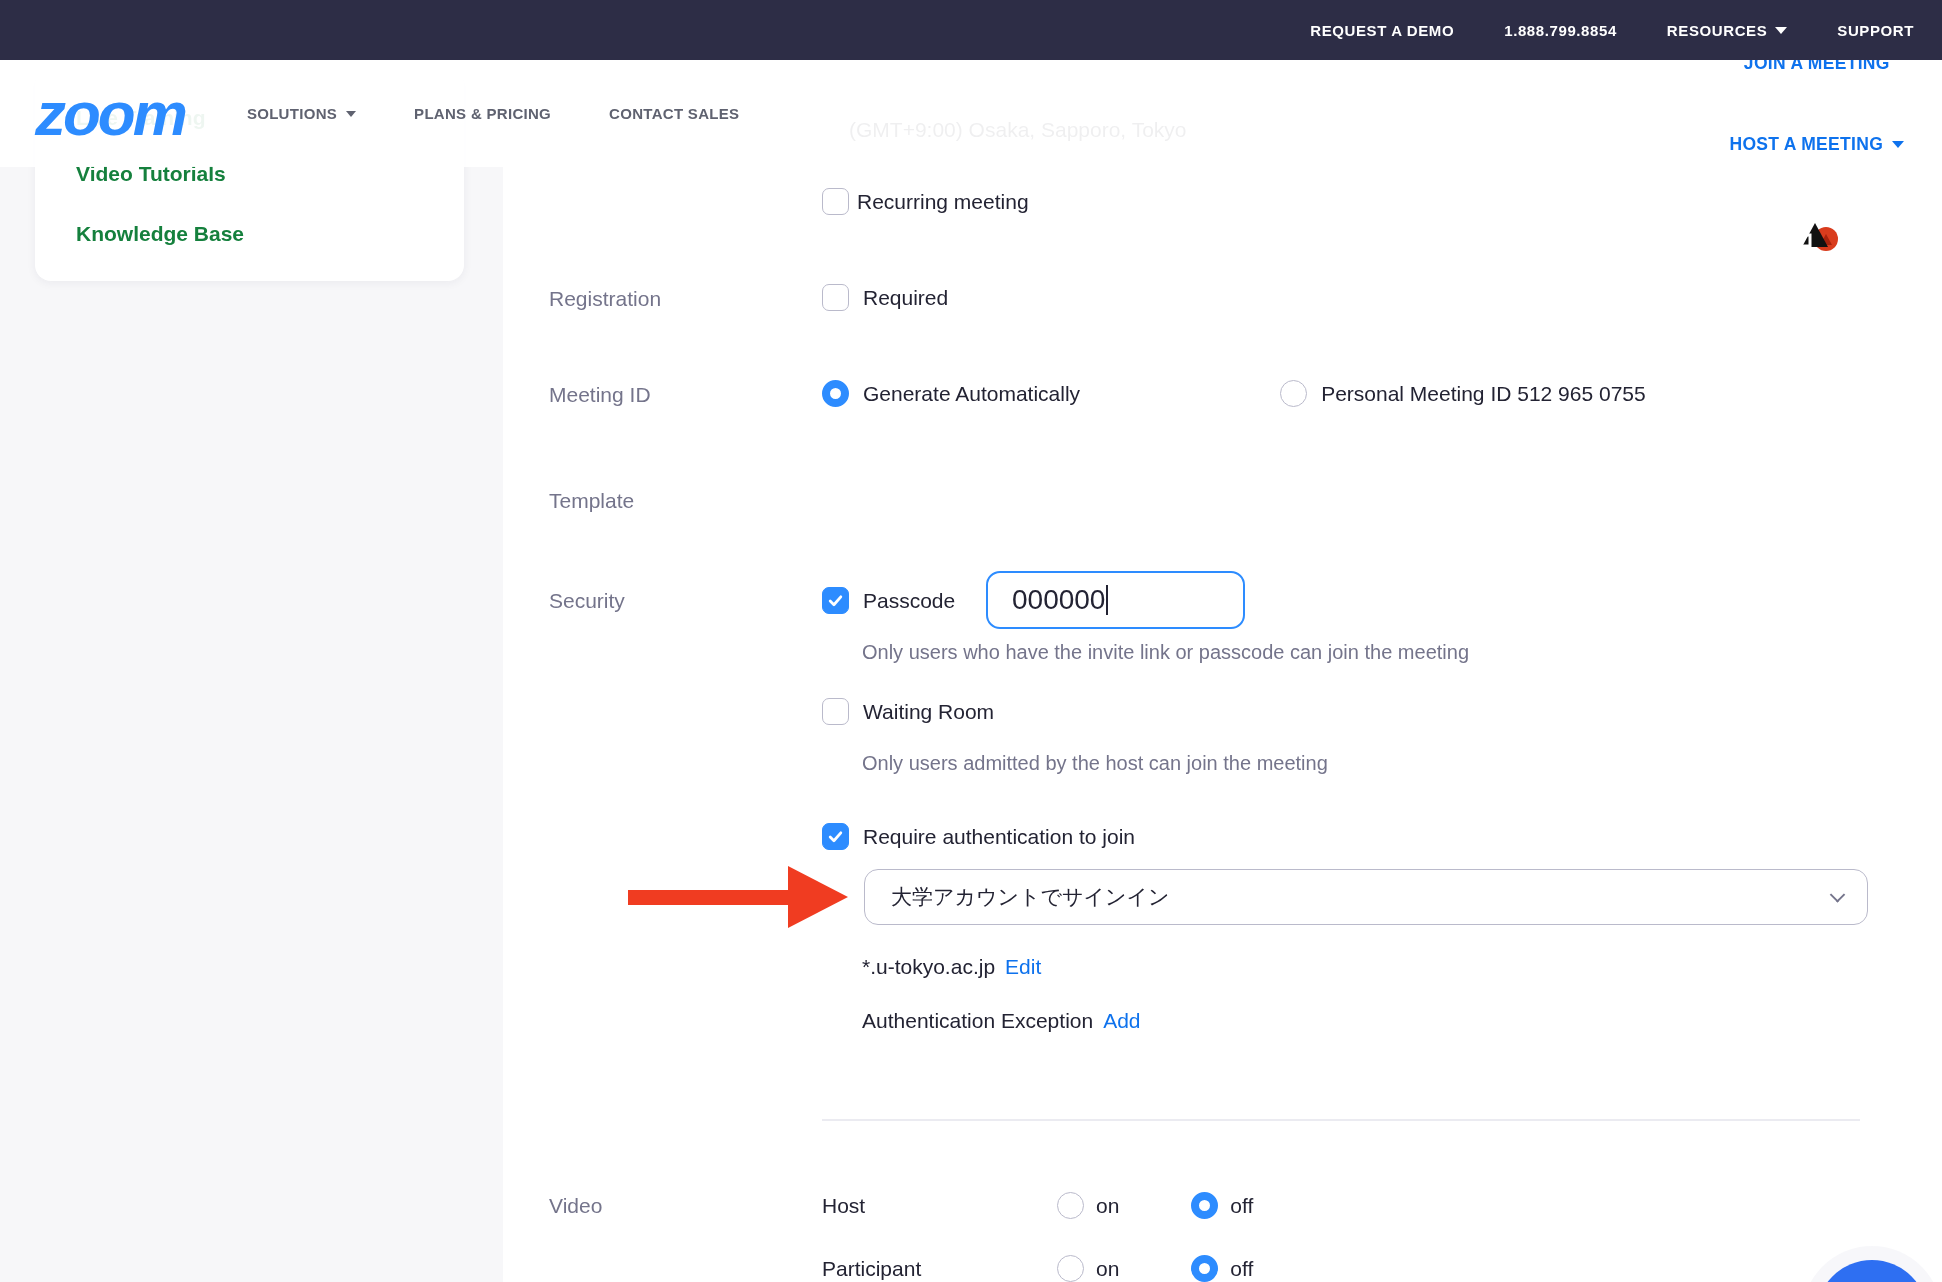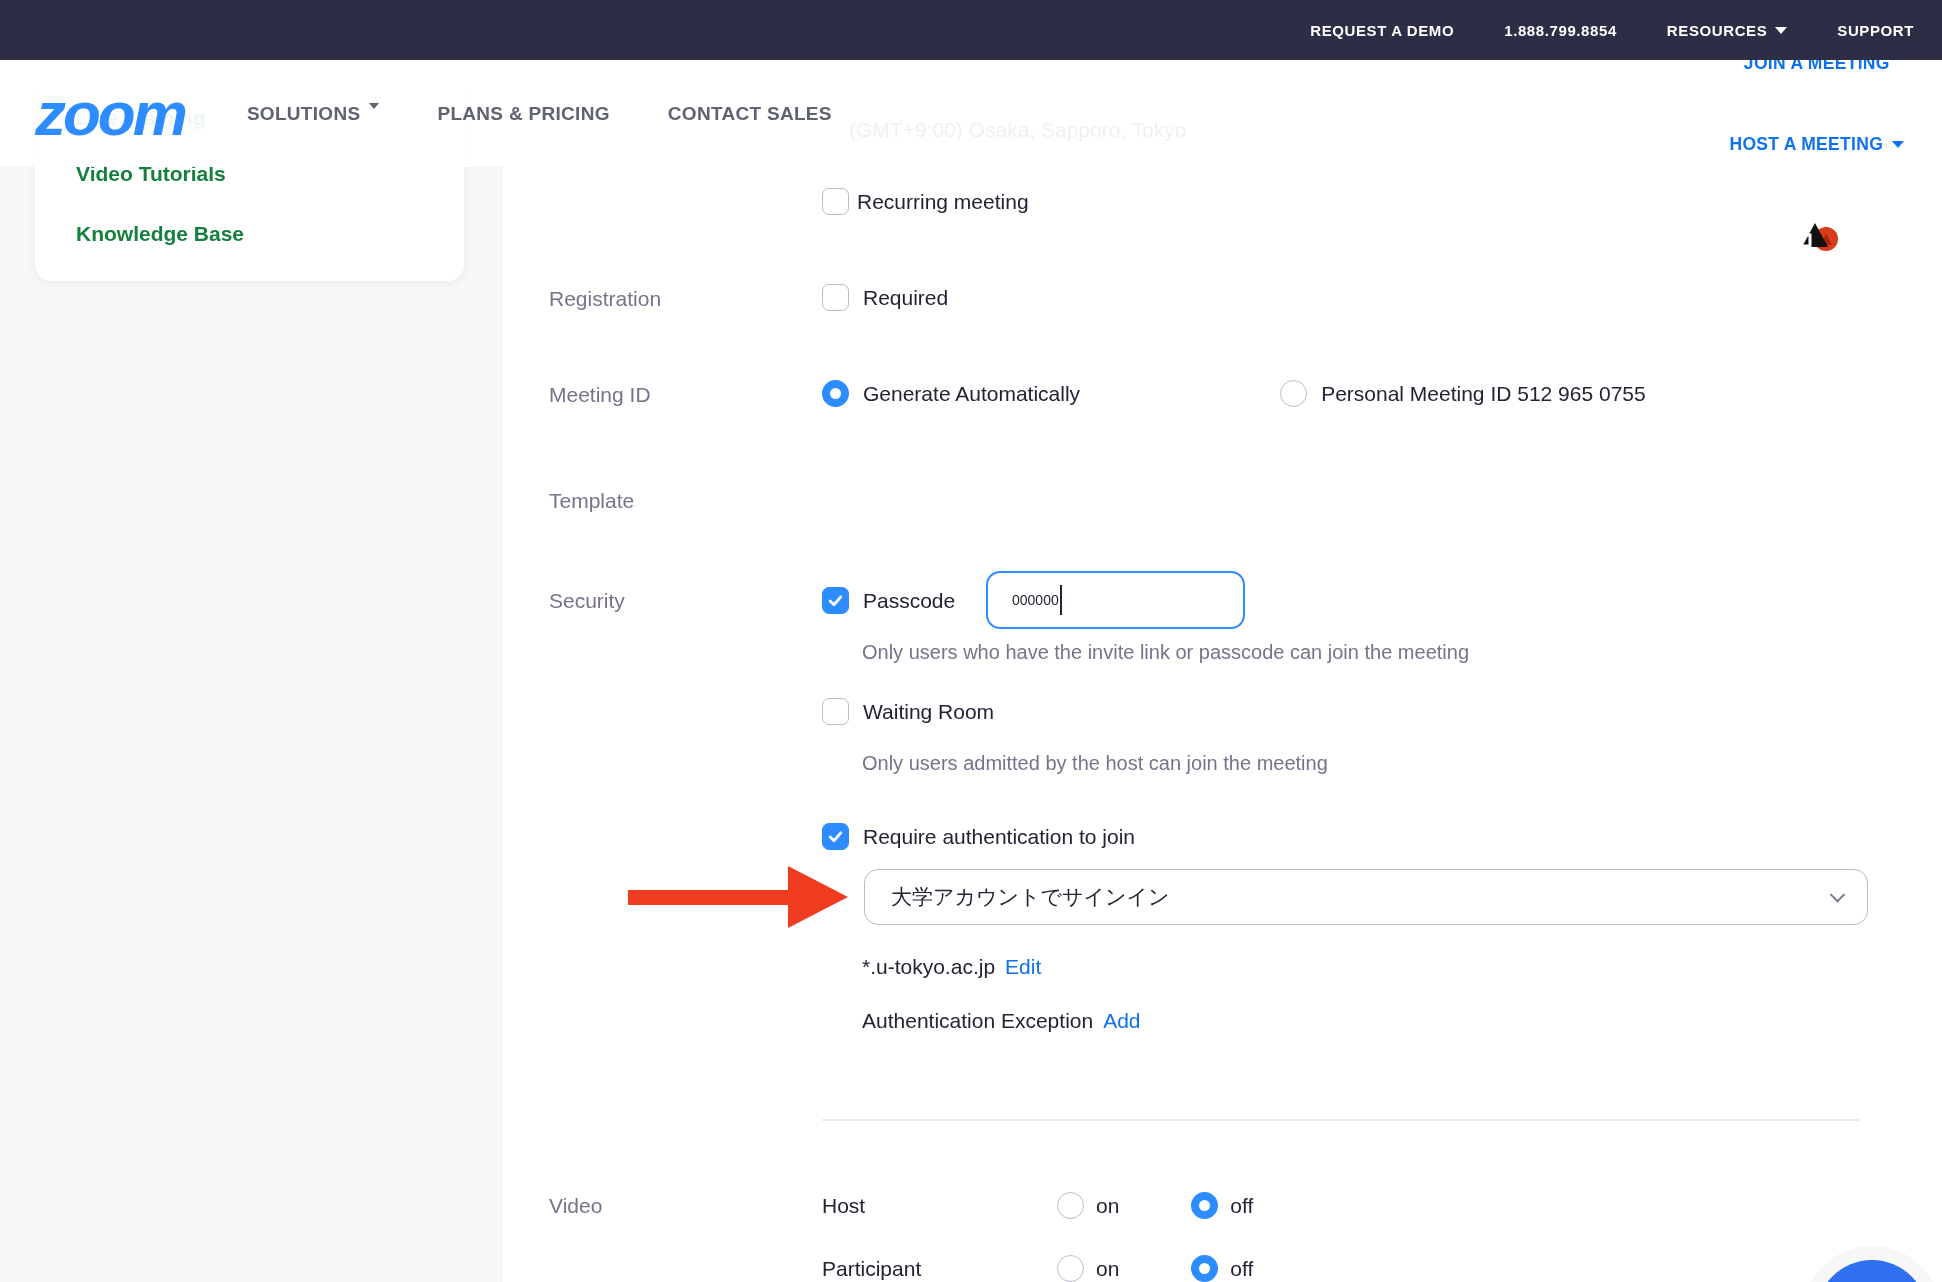--- a/index.html
+++ b/index.html
@@ -25,22 +25,22 @@
   .side-card { position:absolute; left:35px; top:70px; width:429px; height:211px; background:#ffffff;
     border-radius:16px; box-shadow:0 2px 10px rgba(40,40,70,.06); z-index:2; }
   .side-link { position:absolute; left:41px; font-size:21px; font-weight:700; color:#15803d; cursor:pointer; }
 
   
   .header { position:absolute; left:0; top:60px; width:1942px; height:107px; background:rgba(255,255,255,.93);
     display:flex; align-items:center; z-index:10; }
   .logo { font-size:62px; font-weight:700; letter-spacing:-3px; color:#2D8CFF; margin-left:35px;
     line-height:1; cursor:pointer;font-style:italic; }
   .nav-left { display:flex; align-items:center; gap:58px; margin-left:62px; }
-  .nav-item { font-size:19px; font-weight:700; letter-spacing:.3px; color:#5f6270; cursor:pointer;
-    display:flex; gap:9px; white-space:nowrap; }
+  .nav-item { font-size:15px; font-weight:700; letter-spacing:.3px; color:#5f6270; cursor:pointer;
+    display:flex; align-items:center; gap:9px; white-space:nowrap; }
   .nav-item .caret-down { border-top-width:6px; border-left-width:5.5px; border-right-width:5.5px; }
   .nav-right { display:flex; align-items:center; gap:60px; margin-left:auto; margin-right:24px;flex-direction:column; }
   .nav-blue { font-size:17.5px; font-weight:700; letter-spacing:.3px; color:#0E72ED; cursor:pointer;
     display:flex; align-items:center; gap:9px; white-space:nowrap; }
   .avatar { width:44px; height:40px; cursor:pointer; }
 
   
   .flabel { position:absolute; left:549px; font-size:21px; color:#74748B; }
   .frow { position:absolute; display:flex; align-items:center; }
   .ftext { font-size:21px; color:#232333; }
@@ -58,21 +58,21 @@
   .select { position:absolute; height:57px; border:1.5px solid #BABACB; border-radius:14px; background:#fff;
     display:flex; align-items:center; padding:0 26px; cursor:pointer; }
   .select .sel-text { font-size:21px; color:#232333; }
   .chevron { position:absolute; right:24px; top:50%; width:11px; height:11px;
     border-right:2px solid #74748B; border-bottom:2px solid #74748B;
     transform:translateY(-70%) rotate(45deg); }
 
   .passcode-box { position:absolute; left:986px; top:571px; width:259px; height:58px;
     border:2px solid #2D8CFF; border-radius:14px; background:#fff;
     display:flex; align-items:center; padding:0 24px; cursor:text; }
-  .passcode-box .val { font-size:14px; color:#232333; }
+  .passcode-box .val { font-size:28px; color:#232333; }
   .caret-bar { width:2px; height:30px; background:#232333; margin-left:1px; }
 
   .link { color:#0E72ED; cursor:pointer; }
   .divider { position:absolute; left:822px; top:1119px; width:1038px; height:2px; background:#ebebf1; }
 
   .help-fab { position:absolute; left:1816px; top:1260px; width:112px; height:112px; border-radius:50%;
     background:#2e6ff2; box-shadow:0 0 0 14px rgba(240,240,245,.55); cursor:pointer; z-index:5; }
 
   .arrow-annot { position:absolute; left:628px; top:858px; z-index:4; }
 </style>

